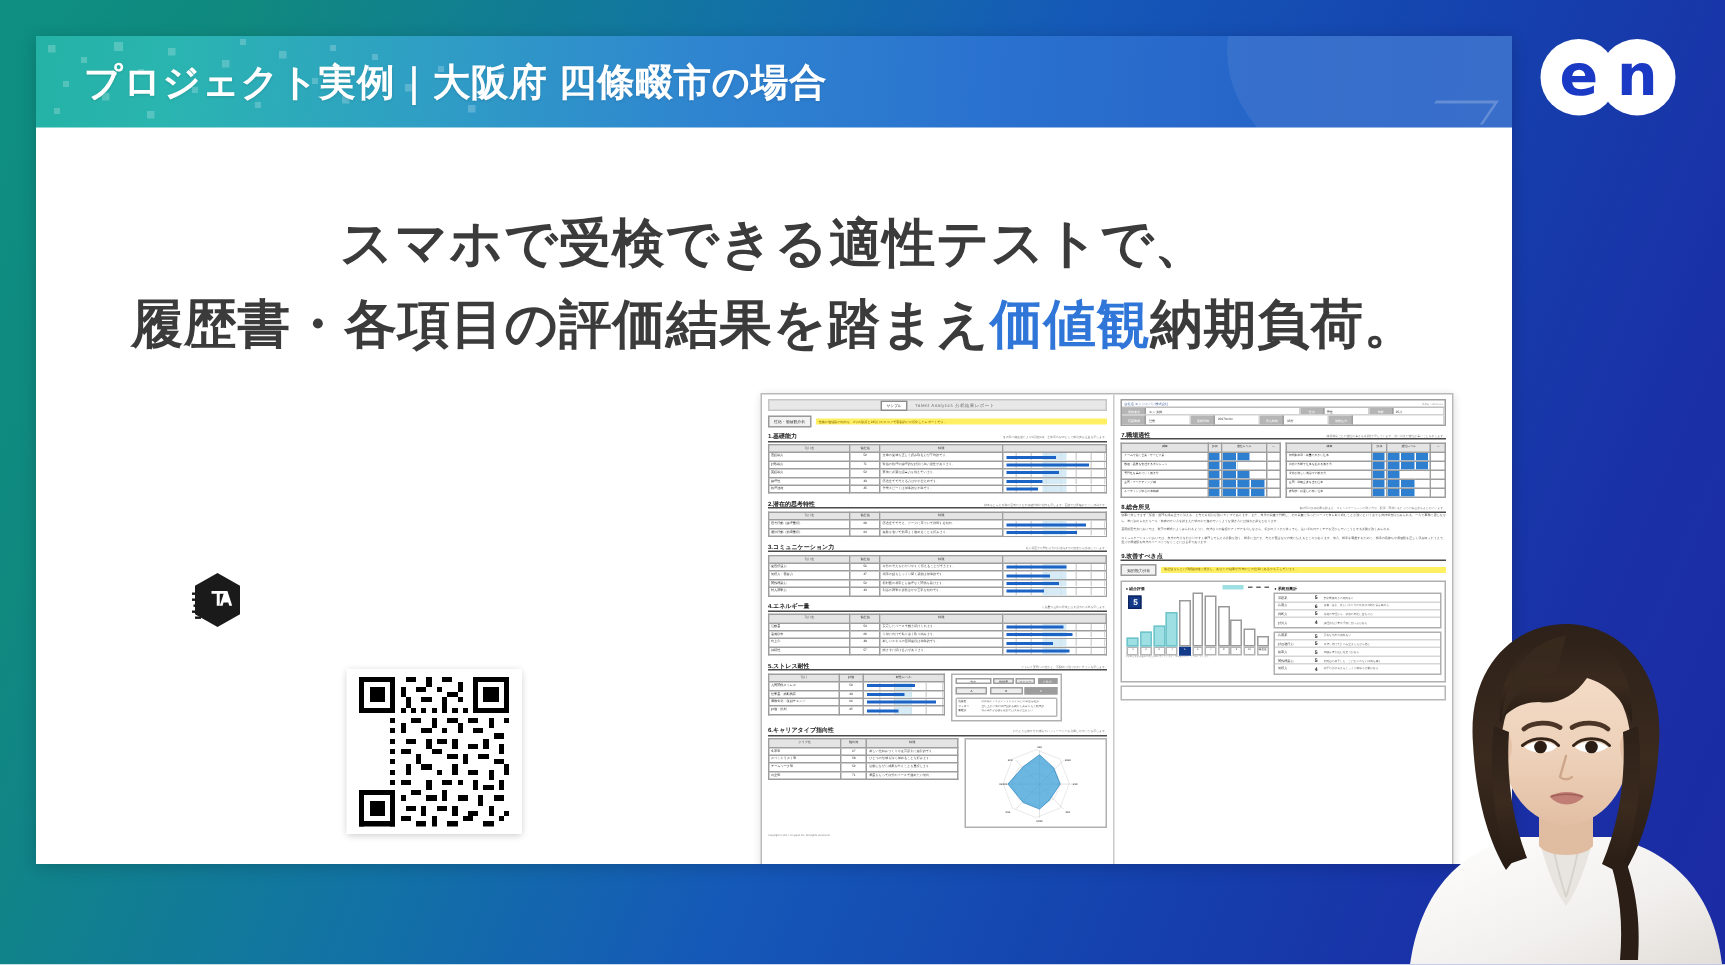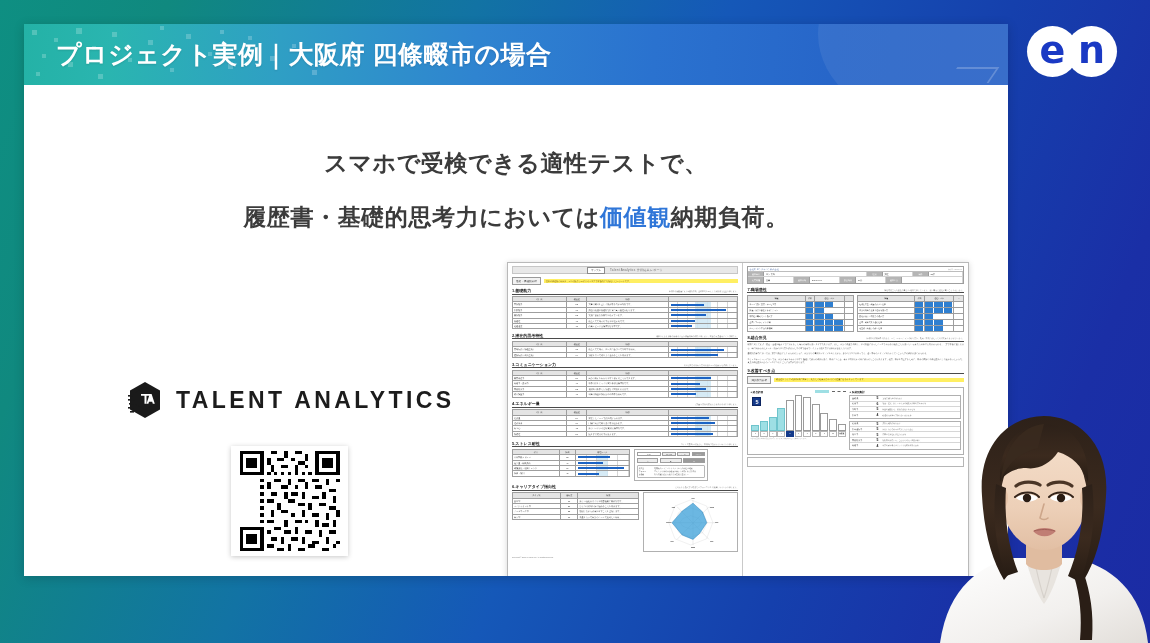--- a/index.html
+++ b/index.html
@@ -122,21 +122,21 @@
   
   #headline {
     position: absolute;
     left: 0;
     top: 112px;
     width: 984px;
     text-align: center;
     color: #3b3b3b;
   }
   .headline-line {
-    font-size: 23px;
+    font-size: 35px;
     font-weight: 700;
     line-height: 54px;
     letter-spacing: 0.6px;
     white-space: nowrap;
   }
   .hl-accent { color: #2f76d8; }
 
   
   #ta-logo {
     position: absolute;
@@ -463,41 +463,40 @@
         </g>
       </svg>
       <div id="header-arc"></div>
       <div id="header-chevron"></div>
       <div id="slide-title">プロジェクト実例｜大阪府 四條畷市の場合</div>
     </div>
 
     <div id="headline">
       <div class="headline-line">スマホで受検できる適性テストで、</div>
       <div class="headline-line">
-        <span>履歴書・基礎的思考力においては</span><span class="hl-accent">価値観</span><span>納期負荷。</span>
+        <span>履歴書・各項目の評価結果を踏まえ</span><span class="hl-accent">価値観</span><span>納期負荷。</span>
       </div>
     </div>
 
     <div id="ta-logo">
       <svg id="ta-mark" viewBox="0 0 34 38">
         <path d="M17 1 L32 9.5 L32 28.5 L17 37 L2 28.5 L2 9.5 Z" fill="#1a1a1a"></path>
         <path d="M17 6 L27 11.7 L27 23 L17 28.7 L7 23 L7 11.7 Z" fill="#1a1a1a"></path>
         <g fill="#ffffff">
           <path d="M13 13 h9 v1.8 h-3.5 v8 h-2 v-8 H13 Z"></path>
           <path d="M22.5 22.8 l3.2 -9.8 h1.9 l3.2 9.8 h-2 l-0.6 -2.1 h-3.2 l-0.6 2.1 Z" transform="translate(-4,0)"></path>
         </g>
         <g fill="#1a1a1a">
           <rect x="0" y="14" width="5" height="1.6"></rect>
           <rect x="0" y="18" width="7" height="1.6"></rect>
           <rect x="1" y="22" width="5" height="1.6"></rect>
           <rect x="0" y="26" width="6" height="1.6"></rect>
           <rect x="2" y="30" width="4" height="1.6"></rect>
         </g>
       </svg>
-      <div id="ta-wordmark">TALENT ANALYTICS</div>
     </div>
 
     <div id="qr-wrap">
       <svg id="qr-canvas" viewBox="0 0 29 29" shape-rendering="crispEdges">
         <rect width="29" height="29" fill="#ffffff"></rect>
         <g fill="#000000">
 
           <rect x="0" y="0" width="7" height="1"></rect>
             <rect x="0" y="6" width="7" height="1"></rect>
           <rect x="0" y="0" width="1" height="7"></rect>

